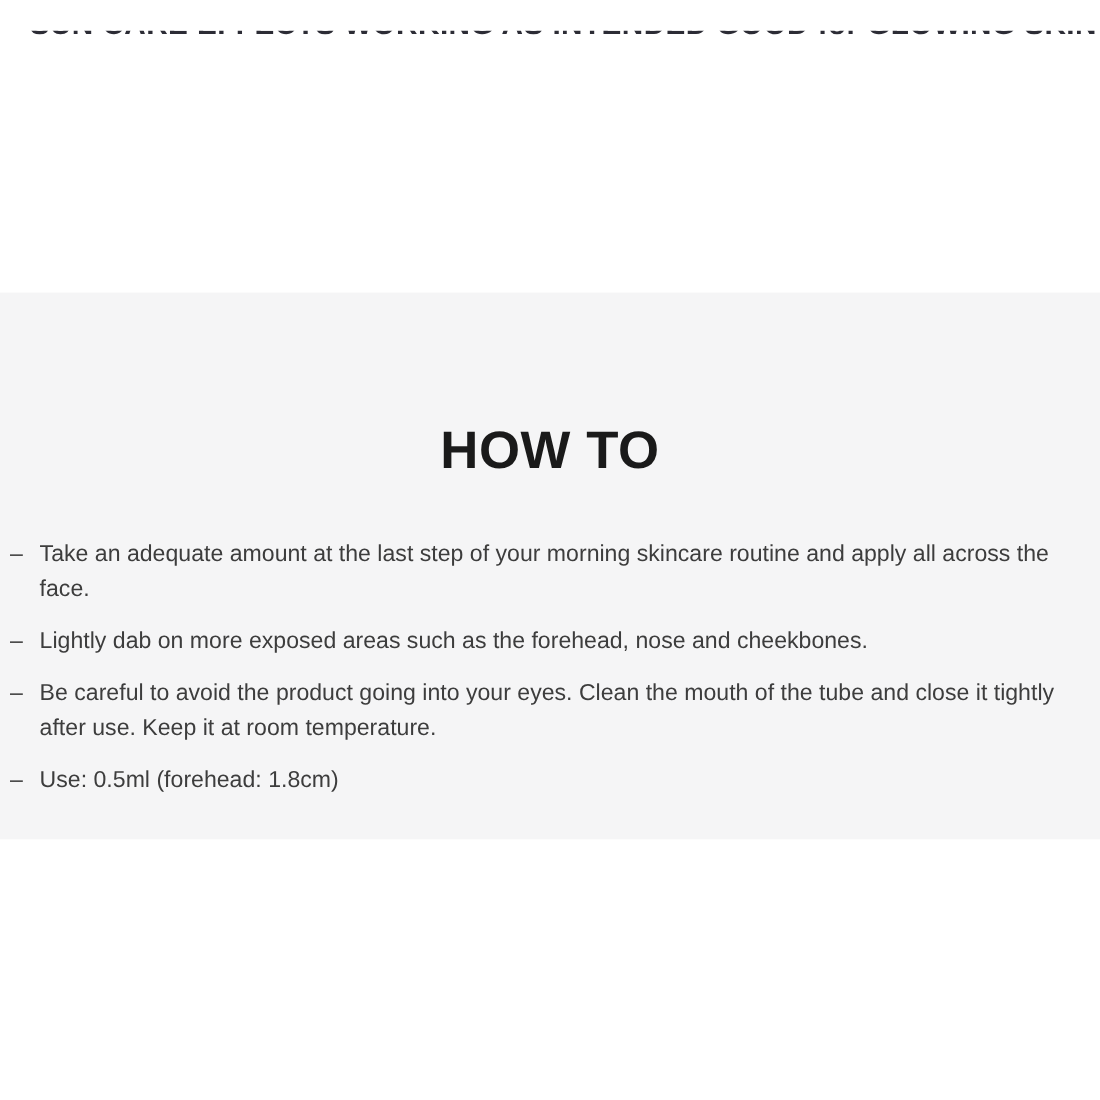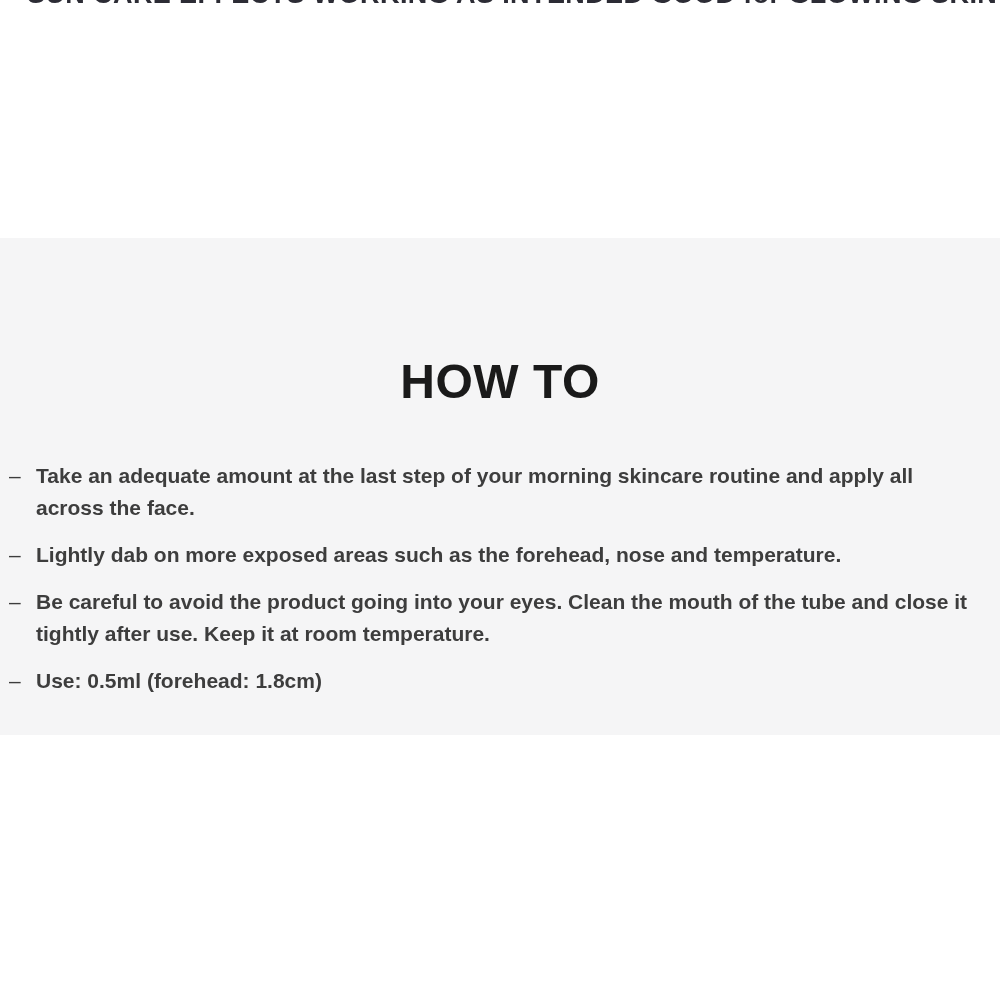--- a/index.html
+++ b/index.html
@@ -12,20 +12,21 @@
     background: #ffffff;
     overflow: hidden;
     position: relative;
     font-family: "Liberation Sans", sans-serif;
   }
   .canvas {
     position: relative;
     width: 1000px;
     height: 832px;
     overflow: hidden;
+    margin-top: 28px;
   }
   
   .top-heading {
     position: absolute;
     top: -21px;
     left: 27px;
     font-size: 27px;
     font-weight: bold;
     letter-spacing: 0.4px;
     color: #2c2c35;
@@ -63,21 +64,20 @@
     color: #3d3d3d;
     margin-bottom: 15px;
   }
   .dash {
     flex: none;
     width: 27px;
   }
   .item-text {
     flex: 1;
     max-width: 935px;
-    font-weight: bold;
   }
 </style>
 </head>
 <body>
 
 <div class="canvas">
 
   <div class="top-heading">SUN CARE EFFECTS WORKING AS INTENDED GOOD for GLOWING SKIN</div>
 
   <section class="how-to-section">
@@ -86,21 +86,21 @@
 
     <ul class="how-to-list">
 
         <li>
           <span class="dash">–</span>
           <span class="item-text">Take an adequate amount at the last step of your morning skincare routine and apply all across the face.</span>
         </li>
 
         <li>
           <span class="dash">–</span>
-          <span class="item-text">Lightly dab on more exposed areas such as the forehead, nose and temperature.</span>
+          <span class="item-text">Lightly dab on more exposed areas such as the forehead, nose and cheekbones.</span>
         </li>
 
         <li>
           <span class="dash">–</span>
           <span class="item-text">Be careful to avoid the product going into your eyes. Clean the mouth of the tube and close it tightly after use. Keep it at room temperature.</span>
         </li>
 
         <li>
           <span class="dash">–</span>
           <span class="item-text">Use: 0.5ml (forehead: 1.8cm)</span>

